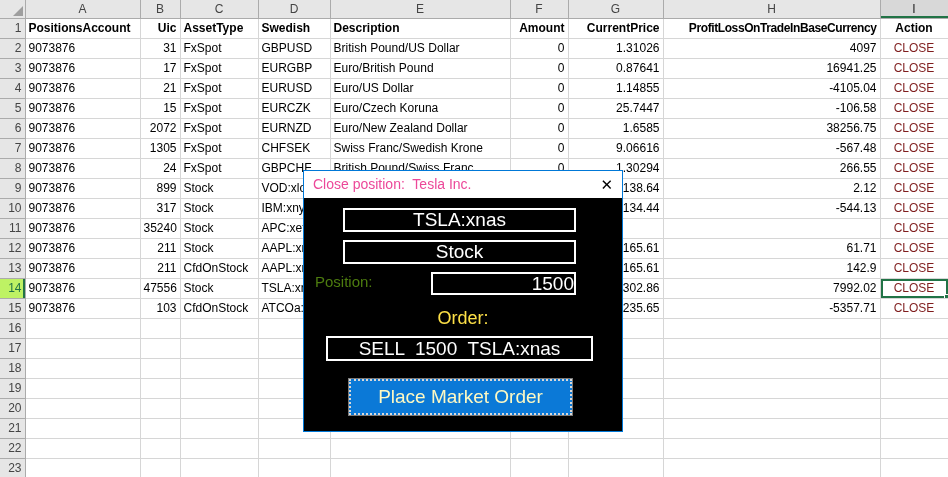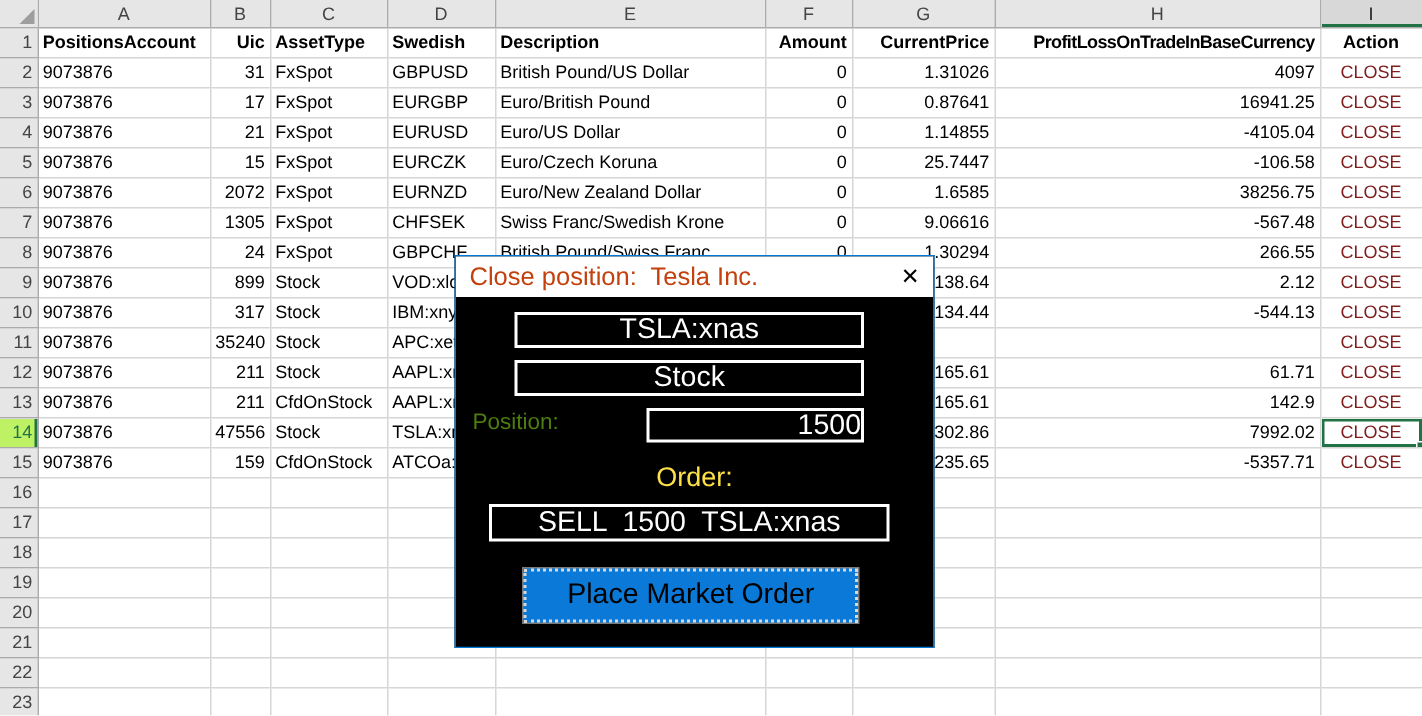--- a/index.html
+++ b/index.html
@@ -32,33 +32,33 @@
   td.hdr-h{font-size:11.5px;letter-spacing:-0.4px;}
   td.close-link{color:#7f1d1d;text-align:center;}
   td.sel-cell{position:relative;z-index:2;box-shadow:inset 0 0 0 2px #217346;overflow:visible;}
   td.sel-cell .handle{position:absolute;right:-3px;bottom:-3px;width:5px;height:5px;
     background:#217346;border:1px solid #fff;}
 
   
   .dialog{position:absolute;left:303px;top:170px;width:320px;height:262px;
     box-sizing:border-box;border:1px solid #0078D7;background:#000;z-index:10;}
   .dlg-titlebar{position:absolute;left:0;top:0;right:0;height:27px;background:#fff;}
-  .dlg-title{position:absolute;left:9px;top:0;line-height:27px;font-size:17px;color:#c2410c;white-space:pre;}
+  .dlg-title{position:absolute;left:9px;top:0;line-height:27px;font-size:14px;color:#ec4899;white-space:pre;}
   .dlg-close{position:absolute;right:9px;top:0;line-height:27px;font-size:15px;color:#000;cursor:default;}
   .dlg-body{position:absolute;left:0;top:27px;right:0;bottom:0;background:#000;color:#fff;}
   .dlg-box{position:absolute;box-sizing:border-box;border:2px solid #fff;background:#000;
     font-size:19px;line-height:20px;color:#fff;}
   .dlg-symbol{left:39px;top:10px;width:233px;height:24px;text-align:center;}
   .dlg-assettype{left:39px;top:42px;width:233px;height:24px;text-align:center;}
   .dlg-poslabel{position:absolute;left:11px;top:75px;font-size:15px;color:#4d7c0f;}
   .dlg-posvalue{left:127px;top:74px;width:145px;height:23px;text-align:right;padding-left:6px;}
   .dlg-orderlabel{position:absolute;left:0;right:0;top:110px;text-align:center;font-size:18px;color:#fde047;}
   .dlg-order{left:22px;top:138px;width:267px;height:25px;text-align:center;white-space:pre;line-height:21px;}
   .dlg-button{position:absolute;left:45px;top:181px;width:223px;height:36px;
-    background:#0b79d7;color:#000000;font-family:"Liberation Sans",sans-serif;font-size:19px;
+    background:#0b79d7;color:#fef9c3;font-family:"Liberation Sans",sans-serif;font-size:19px;
     border:2px dotted #d9d9d9;box-shadow:0 0 0 1px #7a7a7a;cursor:pointer;padding:0;}
 </style>
 </head>
 <body>
 
 <div id="screen">
 
   <table class="grid">
     <colgroup id="grid-cols">
         <col style="width: 25px;">
@@ -251,21 +251,21 @@
           <td class="cell a-l">TSLA:xnas</td>
           <td class="cell a-l"></td>
           <td class="cell a-r"></td>
           <td class="cell a-r">302.86</td>
           <td class="cell a-r">7992.02</td>
           <td class="cell a-c close-link sel-cell">CLOSE<span class="handle"></span></td>
         </tr>
         <tr class="datarow">
           <th class="rowhead">15</th>
           <td class="cell a-l">9073876</td>
-          <td class="cell a-r">159</td>
+          <td class="cell a-r">103</td>
           <td class="cell a-l">CfdOnStock</td>
           <td class="cell a-l">ATCOa:xome</td>
           <td class="cell a-l"></td>
           <td class="cell a-r"></td>
           <td class="cell a-r">235.65</td>
           <td class="cell a-r">-5357.71</td>
           <td class="cell a-c close-link">CLOSE</td>
         </tr>
         <tr class="datarow">
           <th class="rowhead">16</th>

